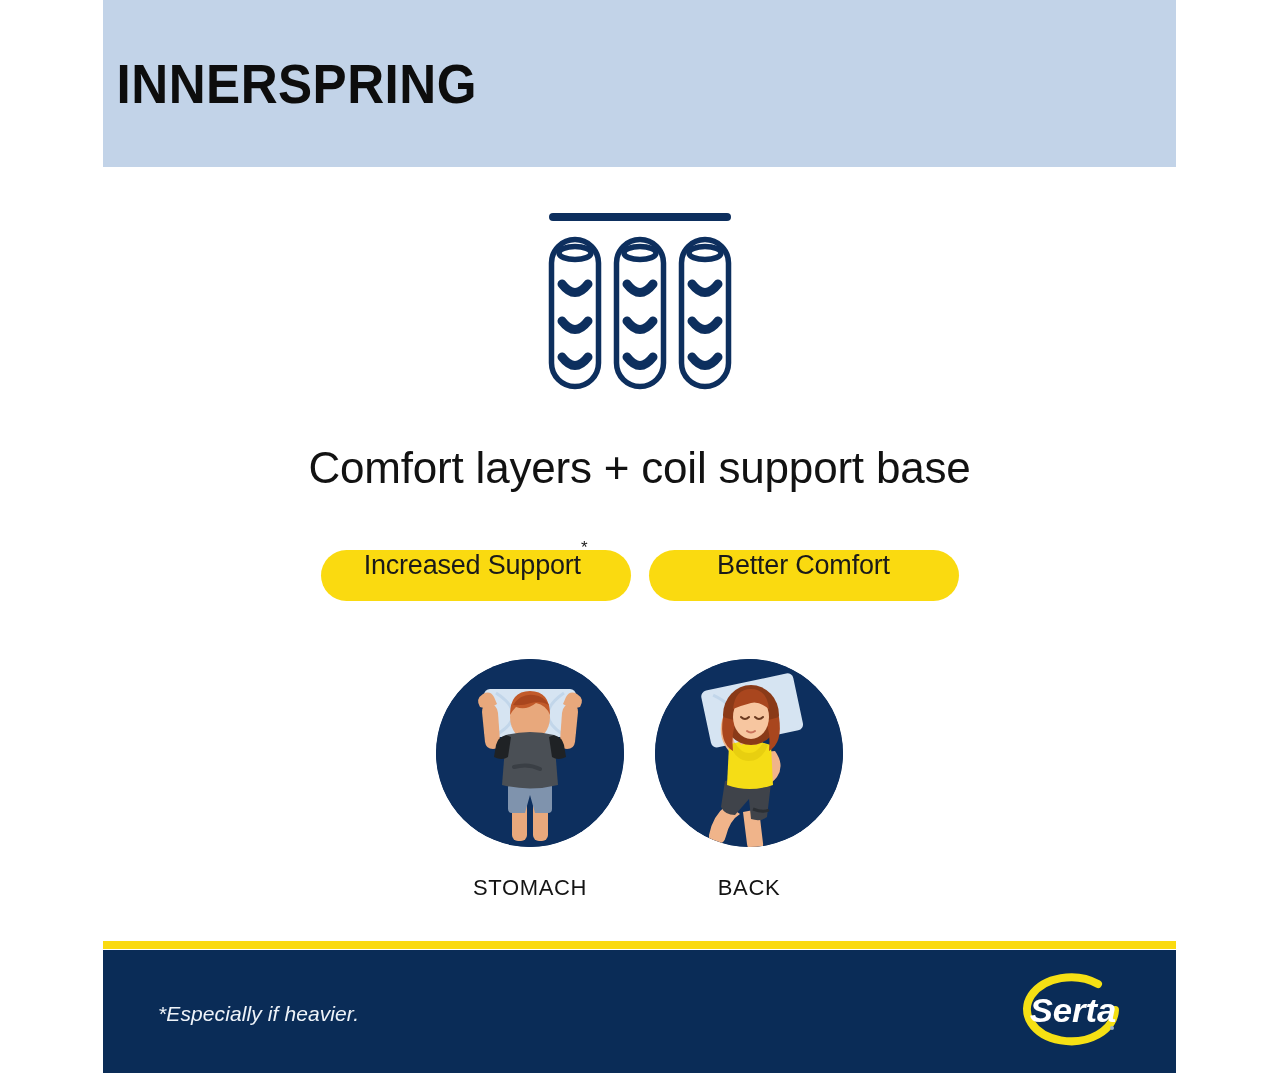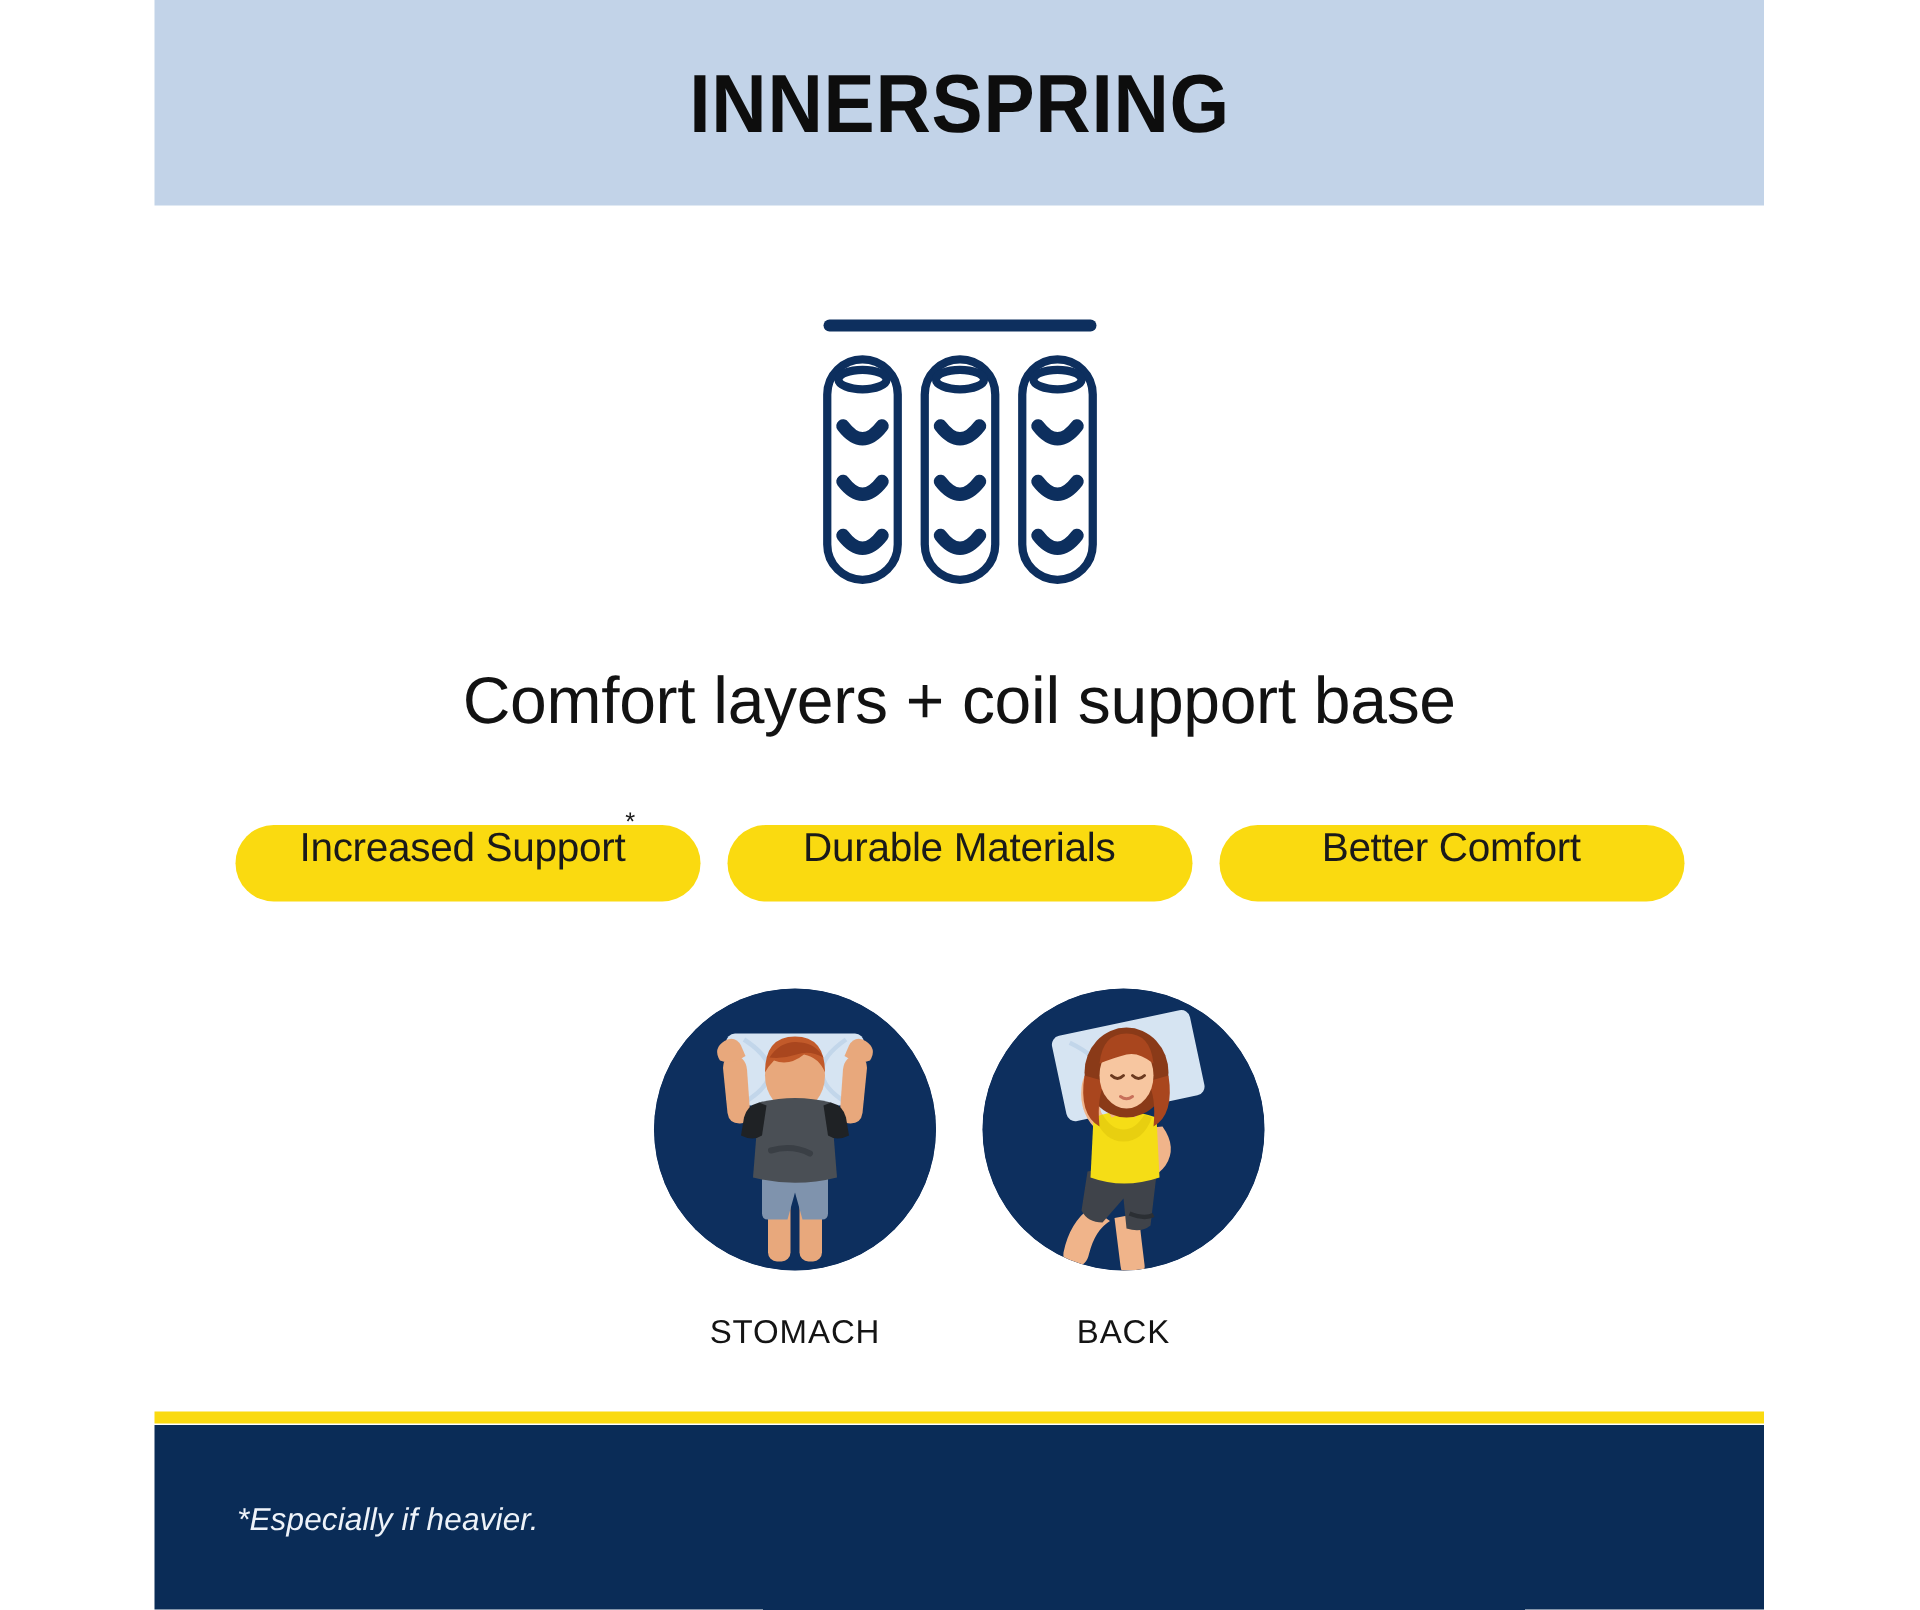--- a/index.html
+++ b/index.html
@@ -20,25 +20,25 @@
     height: 1073px;
     background: #ffffff;
   }
 
   
   .header-band {
     position: absolute;
     left: 103px;
     top: 0;
     width: 1073px;
-    height: 137px;
+    height: 167px;
     background: #c2d3e8;
     display: flex;
     align-items: center;
-    justify-content: center;
+    justify-content: flex-start;
   }
   .header-title {
     font-family: "Liberation Sans Narrow", "Liberation Sans", sans-serif;
     font-weight: 700;
     font-size: 55px;
     letter-spacing: 0.5px;
     color: #0d0d0d;
     transform: scaleX(0.93);
     white-space: nowrap;
   }
@@ -208,24 +208,20 @@
   </div>
 
   <div class="subtitle">Comfort layers + coil support base</div>
 
   <div class="pill-row">
     <div class="pill">
       <span>Increased Support</span>
         <span class="sup">*</span>
     </div>
     <div class="pill">
-      <span>Durable Materials</span>
-        <span class="sup"></span>
-    </div>
-    <div class="pill">
       <span>Better Comfort</span>
         <span class="sup"></span>
     </div>
   </div>
 
   <div class="sleeper-row">
 
     <div class="sleeper">
       <div class="sleeper-circle">
         <svg viewBox="0 0 188 188" width="188" height="188" aria-hidden="true">
@@ -308,15 +304,23 @@
         </svg>
       </div>
       <div class="sleeper-label">BACK</div>
     </div>
 
   </div>
 
   <div class="footer-stripe"></div>
   <div class="footer">
     <div class="footnote">*Especially if heavier.</div>
+    <div class="serta-logo">
+      <svg viewBox="0 0 108 80" width="108" height="80" aria-hidden="true">
+
+        <path d="M78 14 A44 32 0 1 0 95 40" fill="none" stroke="#f5e014" stroke-width="8" stroke-linecap="round"></path>
+        <text x="52" y="52" text-anchor="middle" font-family="'Liberation Sans Narrow','Liberation Sans',sans-serif" font-size="34" font-weight="700" font-style="italic" fill="#ffffff" transform="scale(1.02,1)">Serta</text>
+        <circle cx="92" cy="58" r="2" fill="#9fb3c8"></circle>
+      </svg>
+    </div>
   </div>
 
 </div>
 
 </body></html>

